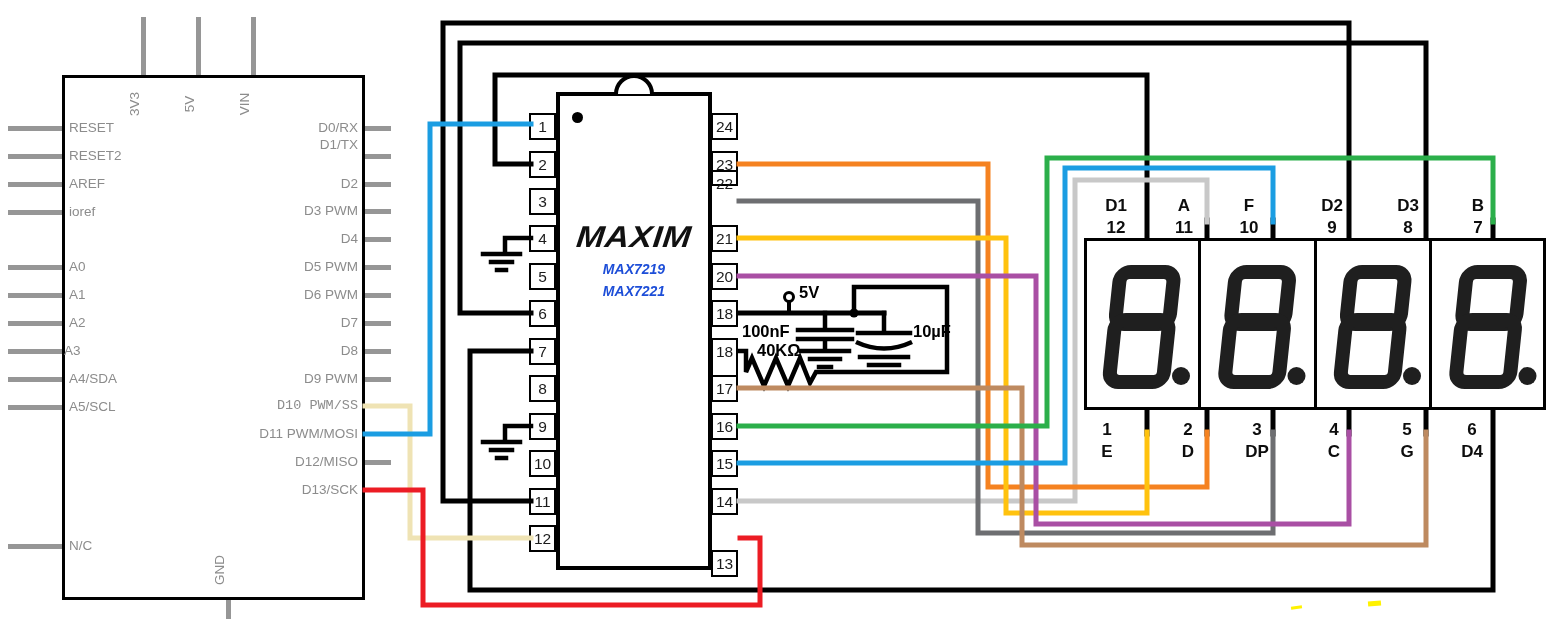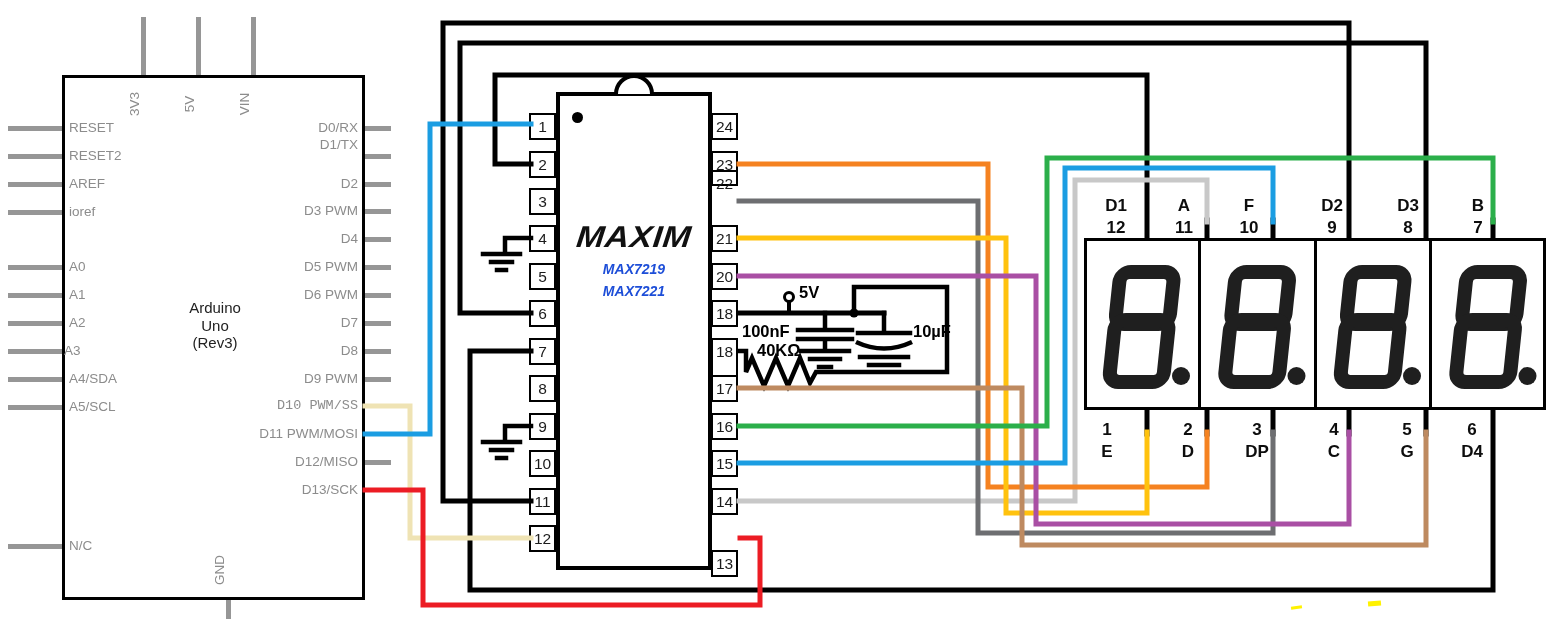--- a/index.html
+++ b/index.html
@@ -25,25 +25,20 @@
   .layer2{position:absolute;left:0;top:0;width:100%;height:100%;z-index:2;}
 </style>
 </head>
 <body>
 
 <div class="canvas">
 
   <div class="layer2">
 
     <div class="box" style="left:62px;top:75px;width:303px;height:525px;border-width:3px;"></div>
-    <div class="lbl" style="left:112px;top:299px;width:206px;">
-      <div class="title-line">Arduino</div>
-      <div class="title-line">Uno</div>
-      <div class="title-line">(Rev3)</div>
-    </div>
     <div id="arduino-pins">
         <div style="position: absolute; left: 8px; top: 125.5px; width: 54px; height: 5px; background: rgb(150, 150, 150);"></div>
         <div class="lbl ard-pin" style="position: absolute; left: 69px; top: 119px;">RESET</div>
         <div style="position: absolute; left: 8px; top: 153.5px; width: 54px; height: 5px; background: rgb(150, 150, 150);"></div>
         <div class="lbl ard-pin" style="position: absolute; left: 69px; top: 147px;">RESET2</div>
         <div style="position: absolute; left: 8px; top: 181.5px; width: 54px; height: 5px; background: rgb(150, 150, 150);"></div>
         <div class="lbl ard-pin" style="position: absolute; left: 69px; top: 175px;">AREF</div>
         <div style="position: absolute; left: 8px; top: 209.5px; width: 54px; height: 5px; background: rgb(150, 150, 150);"></div>
         <div class="lbl ard-pin" style="position: absolute; left: 69px; top: 203px;">ioref</div>
         <div style="position: absolute; left: 8px; top: 264.5px; width: 54px; height: 5px; background: rgb(150, 150, 150);"></div>

